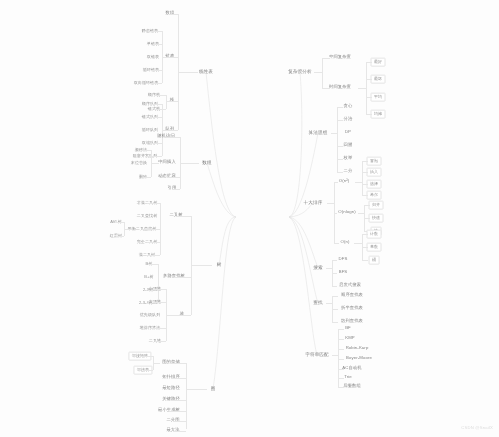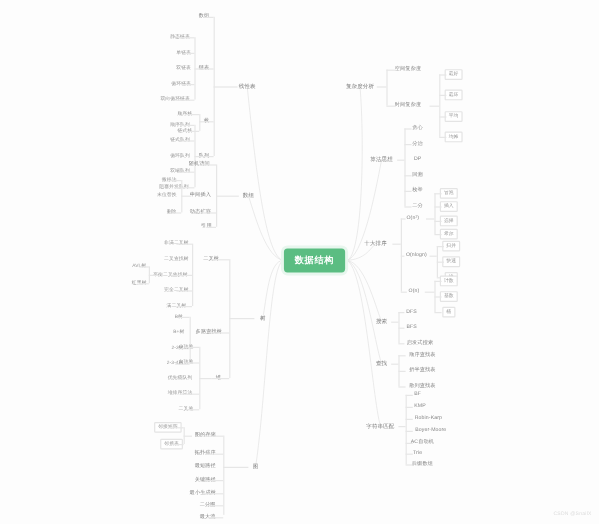--- a/index.html
+++ b/index.html
@@ -78,21 +78,20 @@
 
       <path d="M289 217 C 302 214, 304 120, 300 72"></path>
       <path d="M289 217 C 302 214, 312 165, 318 133"></path>
       <path d="M289 217 C 304 216, 308 208, 313 203"></path>
       <path d="M289 217 C 304 219, 312 253, 318 268"></path>
       <path d="M289 217 C 304 221, 312 286, 318 303"></path>
       <path d="M289 217 C 304 224, 310 330, 317 355"></path>
     </g>
   </svg>
 
-  <div id="root" style="left:262px;top:217px;">数据结构</div>
 
   <div class="node lvl1 plain" style="left:206px;top:72px;">
     <span class="box">线性表</span>
   </div>
   <div class="vrail" style="left:178px;top:14px;height:116px;"></div>
   <div class="hrail" style="left:178px;top:72px;width:20px;"></div>
 
   <div class="node lvl2 plain" style="left:170px;top:14px;">
     <span class="box">数组</span>
   </div>

